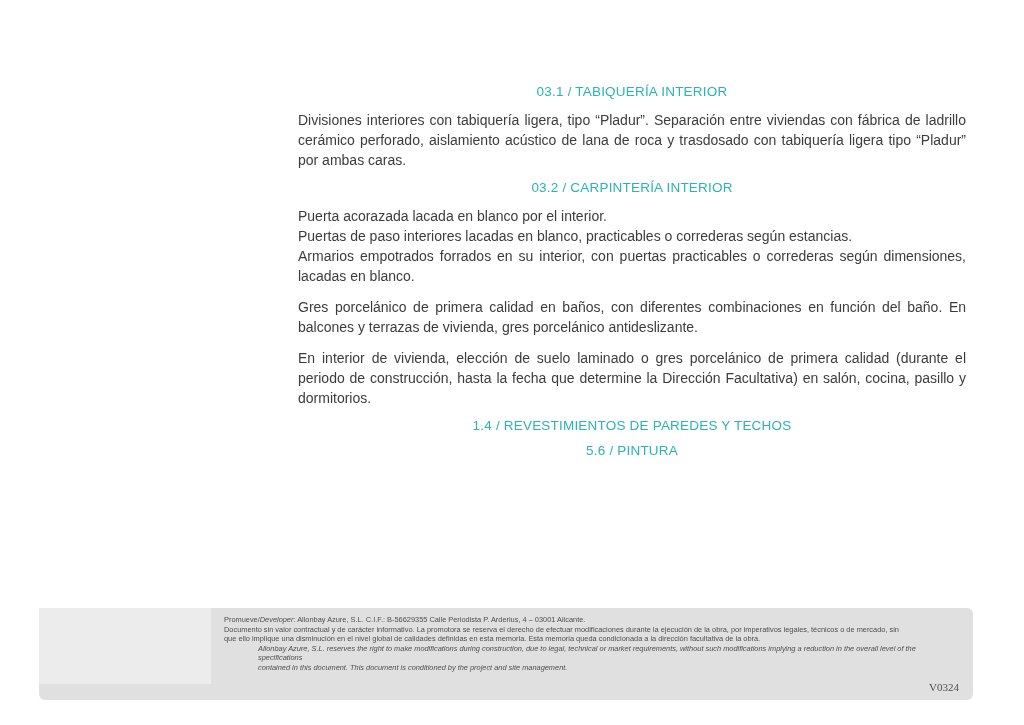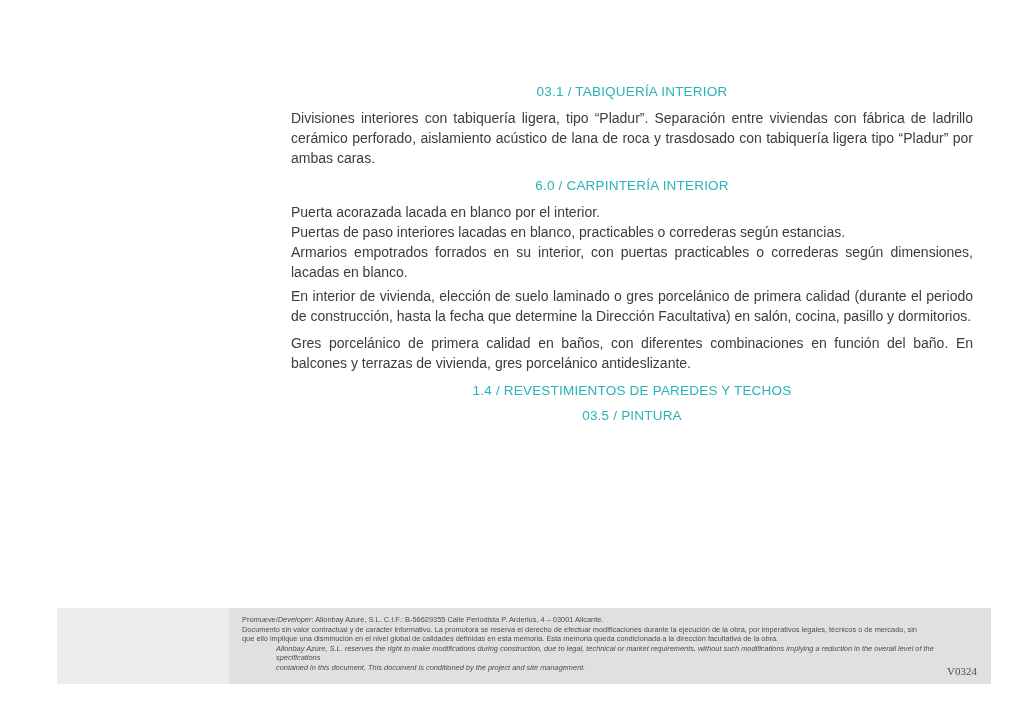--- a/index.html
+++ b/index.html
@@ -35,34 +35,35 @@
     line-height: 14px;
     letter-spacing: 0.2px;
     color: #2bb3b5;
     margin: 11px 0 9px 0;
     text-align: center;
   }
   .content p {
     font-size: 14px;
     line-height: 20px;
     color: #3c3c3b;
-    margin: 4px;
+    margin: 11px;
     text-align: justify;
     white-space: pre-line;
   }
   .content p + p {
     margin-top: 7px;
   }
   .footer-band {
     position: absolute;
-    left: 57px;
+    left: 39px;
     top: 608px;
     width: 934px;
-    height: 76px;
+    height: 92px;
     background: #e0e0e0;
+    border-radius: 6px;
   }
   .footer-lightbox {
     position: absolute;
     left: 0;
     top: 0;
     width: 172px;
     height: 76px;
     background: #ececec;
   }
   .footer-text {
@@ -99,37 +100,37 @@
 
   <div class="content">
 
 
     <section>
       <h2 class="sec-heading">03.1 / TABIQUERÍA INTERIOR</h2>
       <p>Divisiones interiores con tabiquería ligera, tipo “Pladur”. Separación entre viviendas con fábrica de ladrillo cerámico perforado, aislamiento acústico de lana de roca y trasdosado con tabiquería ligera tipo “Pladur” por ambas caras.</p>
     </section>
 
     <section>
-      <h2 class="sec-heading">6.0 / CARPINTERÍA INTERIOR</h2>
+      <h2 class="sec-heading">03.2 / CARPINTERÍA INTERIOR</h2>
       <p>Puerta acorazada lacada en blanco por el interior.
 Puertas de paso interiores lacadas en blanco, practicables o correderas según estancias.
 Armarios empotrados forrados en su interior, con puertas practicables o correderas según dimensiones, lacadas en blanco.</p>
     </section>
 
     <section>
+      <p>Gres porcelánico de primera calidad en baños, con diferentes combinaciones en función del baño. En balcones y terrazas de vivienda, gres porcelánico antideslizante.</p>
       <p>En interior de vivienda, elección de suelo laminado o gres porcelánico de primera calidad (durante el periodo de construcción, hasta la fecha que determine la Dirección Facultativa) en salón, cocina, pasillo y dormitorios.</p>
-      <p>Gres porcelánico de primera calidad en baños, con diferentes combinaciones en función del baño. En balcones y terrazas de vivienda, gres porcelánico antideslizante.</p>
     </section>
 
     <section>
       <h2 class="sec-heading">1.4 / REVESTIMIENTOS DE PAREDES Y TECHOS</h2>
     </section>
 
     <section>
-      <h2 class="sec-heading">03.5 / PINTURA</h2>
+      <h2 class="sec-heading">5.6 / PINTURA</h2>
     </section>
 
   </div>
 
   <div class="footer-band">
     <div class="footer-lightbox"></div>
 
     <div class="footer-text">
       <div>
         <span>Promueve/</span><span class="italic">Developer</span><span>: Allonbay Azure, S.L. C.I.F.: B-56629355 Calle Periodista P. Arderius, 4 – 03001 Alicante.</span>

